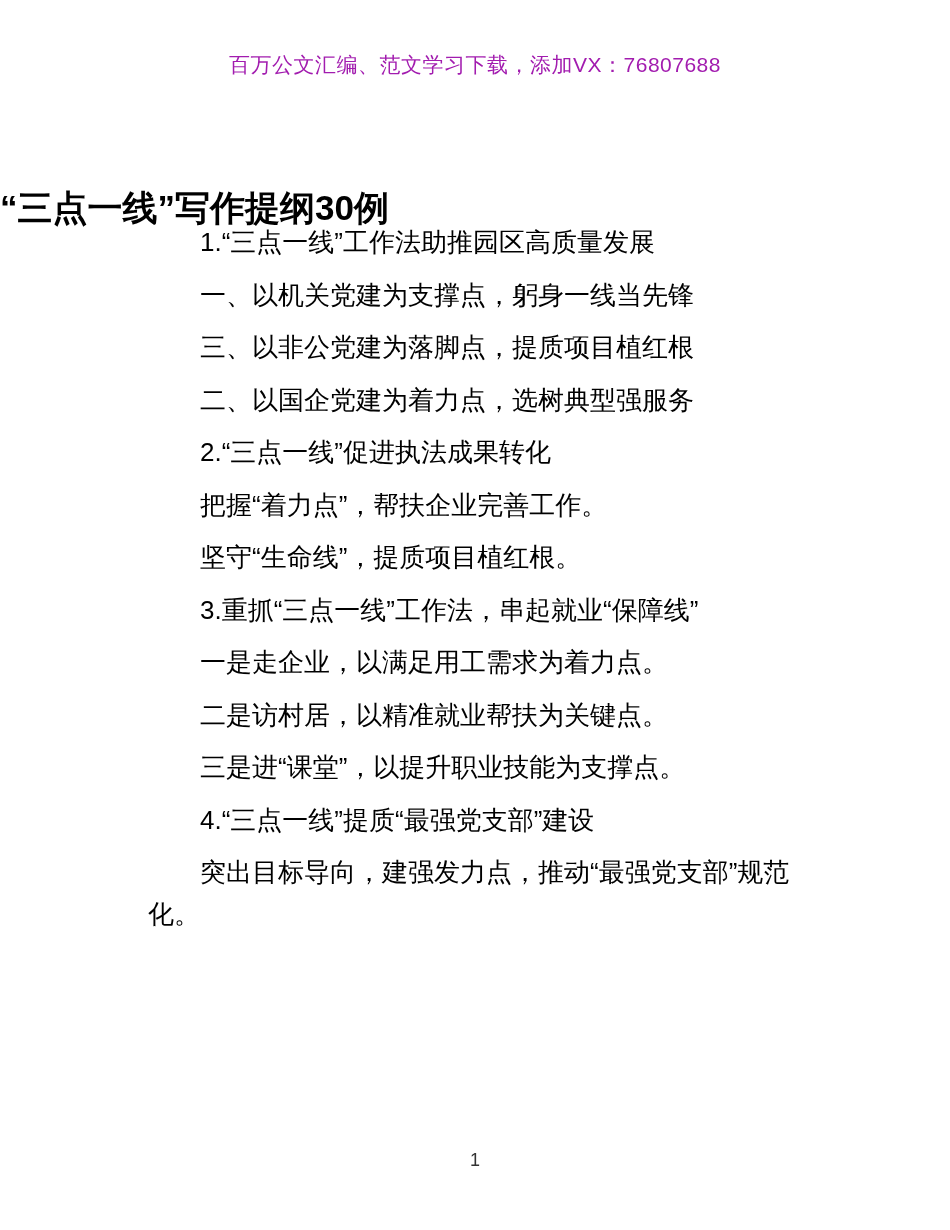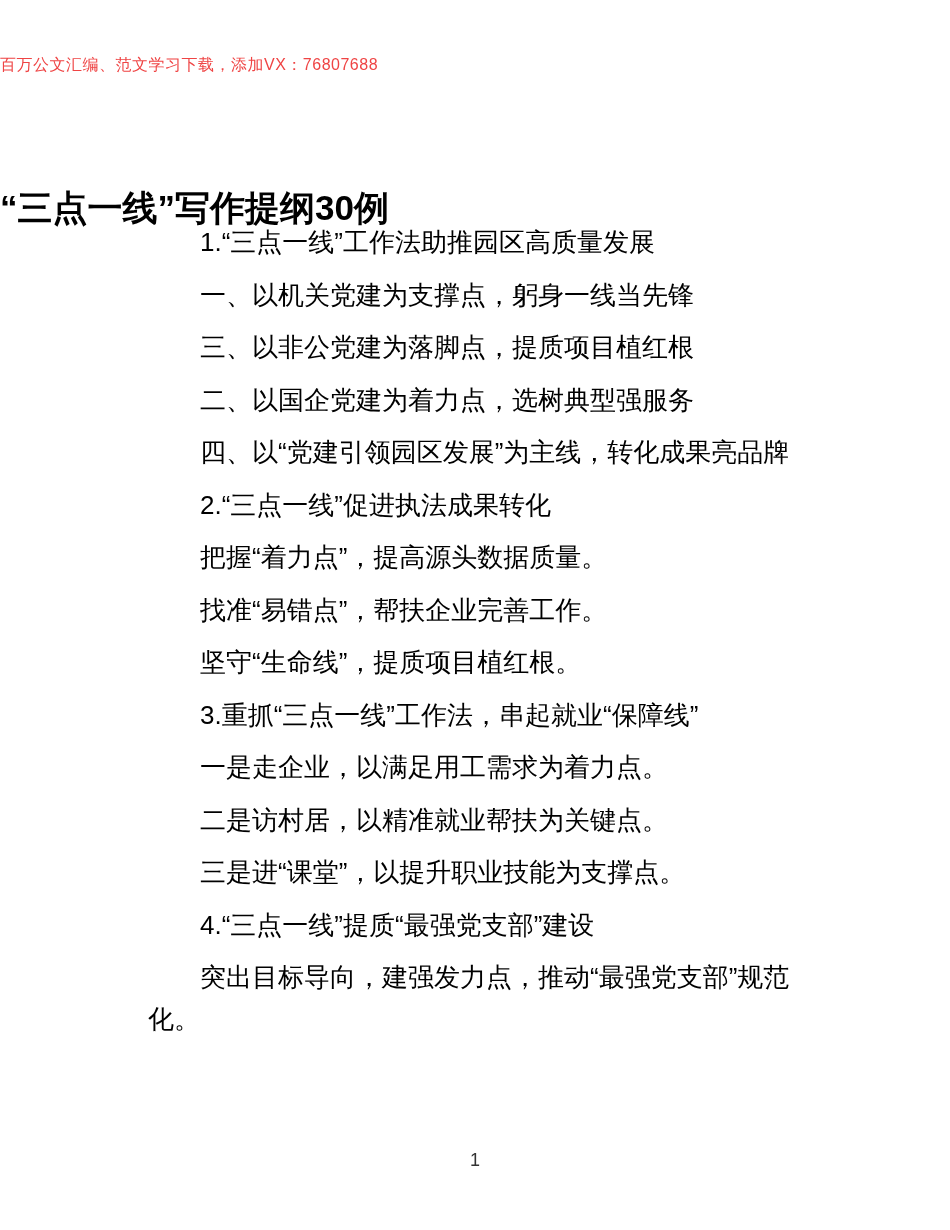--- a/index.html
+++ b/index.html
@@ -14,23 +14,24 @@
     background: #ffffff;
     overflow: hidden;
     font-family: "Liberation Sans", sans-serif;
     color: #000000;
   }
   .notice {
     position: absolute;
     top: 50px;
     left: 0;
     right: 0;
-    font-size: 16px;
+    text-align: center;
+    font-size: 21px;
     line-height: 30px;
-    color: #ef4444;
+    color: #a21caf;
     letter-spacing: 0.5px;
   }
   .doc-title {
     position: absolute;
     top: 158px;
     left: 0;
     right: 0;
     text-align: left;
     font-size: 35px;
     line-height: 54px;
@@ -70,24 +71,22 @@
 
   <div class="notice">百万公文汇编、范文学习下载，添加VX：76807688</div>
 
   <h1 class="doc-title">“三点一线”写作提纲30例</h1>
 
   <div class="doc-body">
       <p class="para">1.“三点一线”工作法助推园区高质量发展</p>
       <p class="para">一、以机关党建为支撑点，躬身一线当先锋</p>
       <p class="para">三、以非公党建为落脚点，提质项目植红根</p>
       <p class="para">二、以国企党建为着力点，选树典型强服务</p>
-      <p class="para">四、以“党建引领园区发展”为主线，转化成果亮品牌</p>
       <p class="para">2.“三点一线”促进执法成果转化</p>
-      <p class="para">把握“着力点”，提高源头数据质量。</p>
-      <p class="para">找准“易错点”，帮扶企业完善工作。</p>
+      <p class="para">把握“着力点”，帮扶企业完善工作。</p>
       <p class="para">坚守“生命线”，提质项目植红根。</p>
       <p class="para">3.重抓“三点一线”工作法，串起就业“保障线”</p>
       <p class="para">一是走企业，以满足用工需求为着力点。</p>
       <p class="para">二是访村居，以精准就业帮扶为关键点。</p>
       <p class="para">三是进“课堂”，以提升职业技能为支撑点。</p>
       <p class="para">4.“三点一线”提质“最强党支部”建设</p>
       <p class="para">突出目标导向，建强发力点，推动“最强党支部”规范化。</p>
     </div>
 
   <div class="page-num">1</div>

